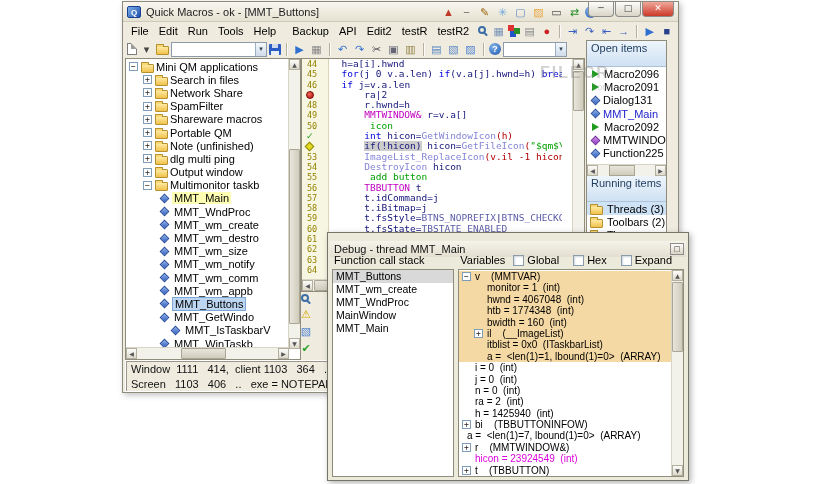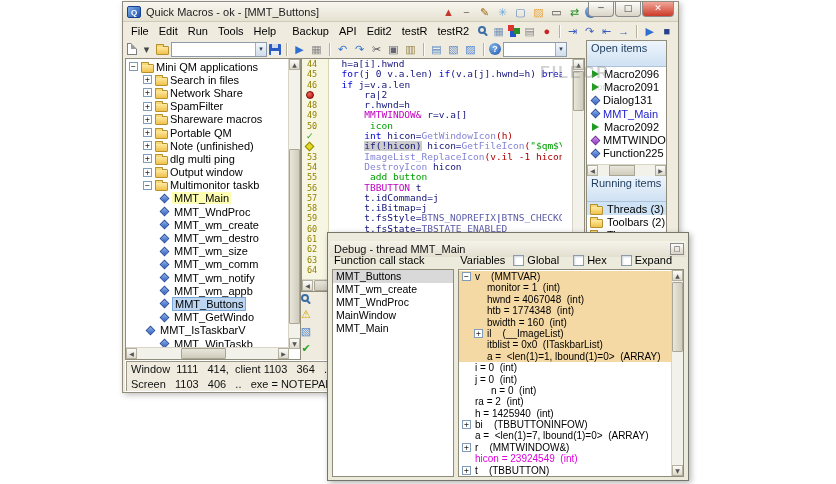--- a/index.html
+++ b/index.html
@@ -310,43 +310,43 @@
             <span class="tree-label">MMT_wm_destro</span>
           </div>
           <div class="tree-row" style="padding-left: 31px;">
             <span style="width: 2px;"></span>
             <span class="dia"></span>
             <span class="tree-label">MMT_wm_size</span>
           </div>
           <div class="tree-row" style="padding-left: 31px;">
             <span style="width: 2px;"></span>
             <span class="dia"></span>
+            <span class="tree-label">MMT_wm_notify</span>
+          </div>
+          <div class="tree-row" style="padding-left: 31px;">
+            <span style="width: 2px;"></span>
+            <span class="dia"></span>
             <span class="tree-label">MMT_wm_comm</span>
           </div>
           <div class="tree-row" style="padding-left: 31px;">
             <span style="width: 2px;"></span>
             <span class="dia"></span>
-            <span class="tree-label">MMT_wm_notify</span>
-          </div>
-          <div class="tree-row" style="padding-left: 31px;">
-            <span style="width: 2px;"></span>
-            <span class="dia"></span>
             <span class="tree-label">MMT_wm_appb</span>
           </div>
           <div class="tree-row" style="padding-left: 31px;">
             <span style="width: 2px;"></span>
             <span class="dia"></span>
             <span class="tree-label sel">MMT_Buttons</span>
           </div>
           <div class="tree-row" style="padding-left: 31px;">
             <span style="width: 2px;"></span>
             <span class="dia"></span>
             <span class="tree-label">MMT_GetWindo</span>
           </div>
-          <div class="tree-row" style="padding-left: 17px;">
+          <div class="tree-row" style="padding-left: 42px;">
             <span style="width: 2px;"></span>
             <span class="dia"></span>
             <span class="tree-label">MMT_IsTaskbarV</span>
           </div>
           <div class="tree-row" style="padding-left: 31px;">
             <span style="width: 2px;"></span>
             <span class="dia"></span>
             <span class="tree-label">MMT_WinTaskb</span>
           </div>
         </div>
@@ -534,25 +534,25 @@
           <div class="var-row hl"><span class="expbox vexp" style="left: 3px;">−</span><span style="padding-left: 16px;">v    (MMTVAR)</span></div>
           <div class="var-row hl"><span style="padding-left: 28px;">monitor = 1  (int)</span></div>
           <div class="var-row hl"><span style="padding-left: 28px;">hwnd = 4067048  (int)</span></div>
           <div class="var-row hl"><span style="padding-left: 28px;">htb = 1774348  (int)</span></div>
           <div class="var-row hl"><span style="padding-left: 28px;">bwidth = 160  (int)</span></div>
           <div class="var-row hl"><span class="expbox vexp" style="left: 15px;">+</span><span style="padding-left: 28px;">il    (__ImageList)</span></div>
           <div class="var-row hl"><span style="padding-left: 28px;">itblist = 0x0  (ITaskbarList)</span></div>
           <div class="var-row hl"><span style="padding-left: 28px;">a =  &lt;len(1)=1, lbound(1)=0&gt;  (ARRAY)</span></div>
           <div class="var-row"><span style="padding-left: 16px;">i = 0  (int)</span></div>
           <div class="var-row"><span style="padding-left: 16px;">j = 0  (int)</span></div>
-          <div class="var-row"><span style="padding-left: 32px; margin-top: 40px;">n = 0  (int)</span></div>
+          <div class="var-row"><span style="padding-left: 16px; margin-top: 40px;">n = 0  (int)</span></div>
           <div class="var-row"><span style="padding-left: 16px;">ra = 2  (int)</span></div>
           <div class="var-row"><span style="padding-left: 16px;">h = 1425940  (int)</span></div>
           <div class="var-row"><span class="expbox vexp" style="left: 3px;">+</span><span style="padding-left: 16px;">bi    (TBBUTTONINFOW)</span></div>
-          <div class="var-row"><span style="padding-left: 16px; text-align: center;">a =  &lt;len(1)=7, lbound(1)=0&gt;  (ARRAY)</span></div>
+          <div class="var-row"><span style="padding-left: 8px; text-align: center;">a =  &lt;len(1)=7, lbound(1)=0&gt;  (ARRAY)</span></div>
           <div class="var-row"><span class="expbox vexp" style="left: 3px;">+</span><span style="padding-left: 16px;">r    (MMTWINDOW&amp;)</span></div>
           <div class="var-row magenta"><span style="padding-left: 16px;">hicon = 23924549  (int)</span></div>
           <div class="var-row"><span class="expbox vexp" style="left: 3px;">+</span><span style="padding-left: 16px;">t    (TBBUTTON)</span></div>
         </div>
       <div class="vscroll" style="top:0;height:206px;right:0;">
         <div class="arr" style="top:0;">▲</div>
         <div class="thumb" style="top:12px;height:70px;"></div>
         <div class="arr" style="bottom:0;">▼</div>
       </div>
     </div>

